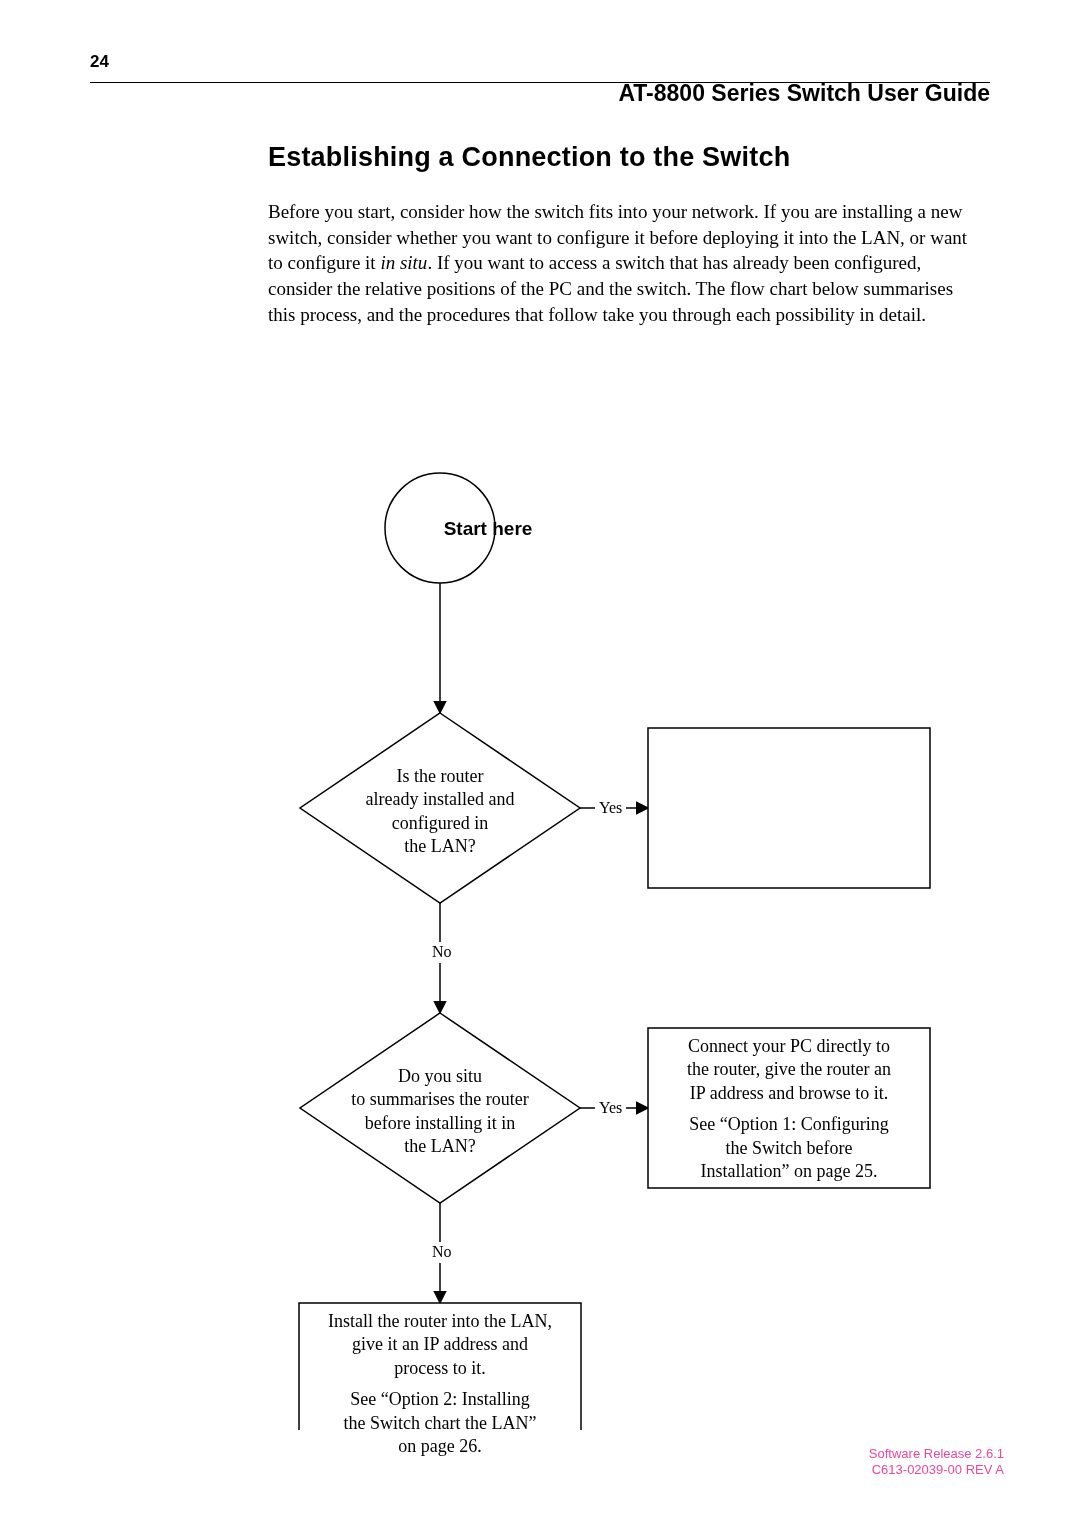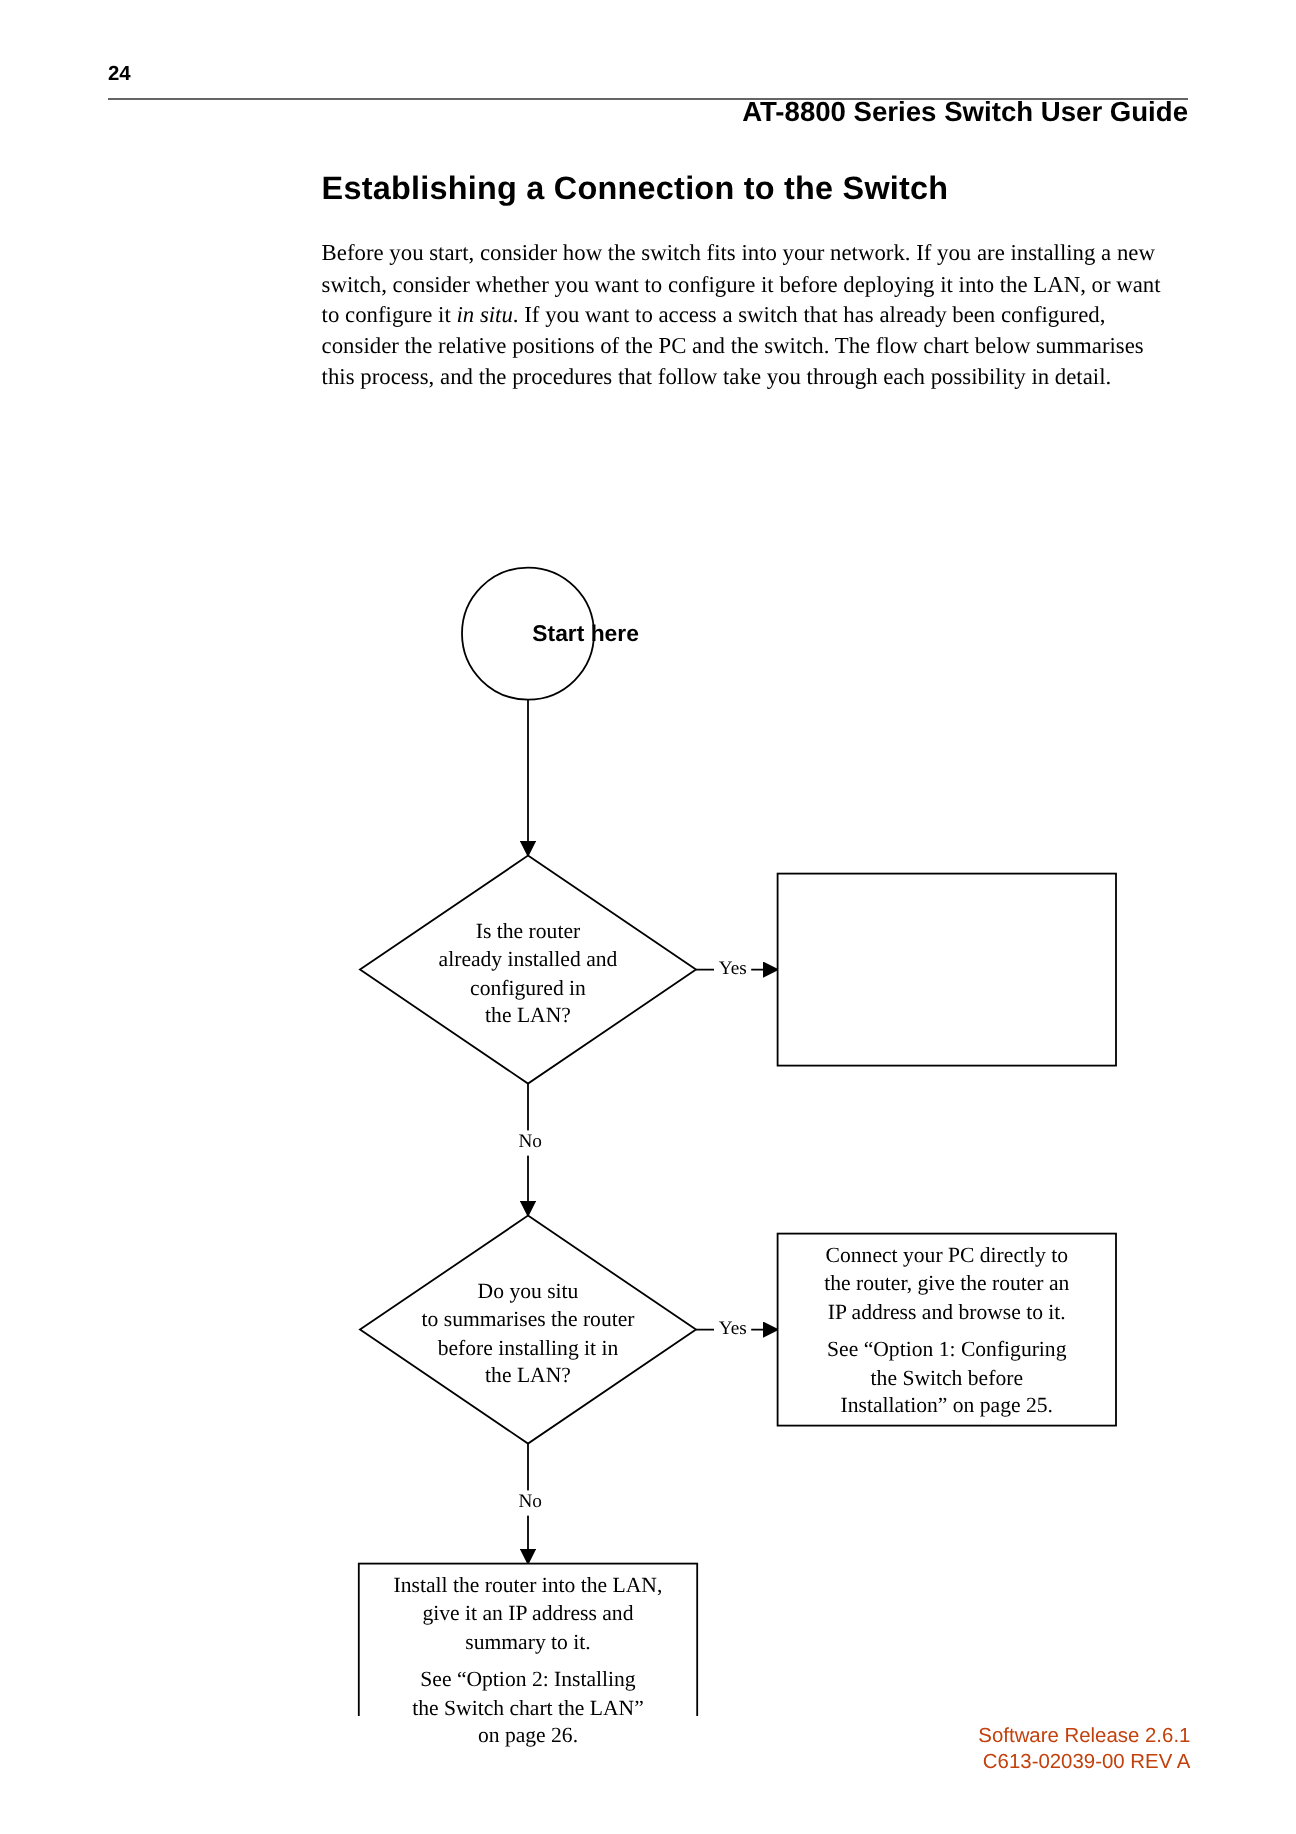--- a/index.html
+++ b/index.html
@@ -93,27 +93,27 @@
   }
   .edge-label { font-size: 16px; background: #fff; padding: 0 4px; }
   .box-ref {
     display: block;
     margin-top: 8px;
     padding-top: 0;
   }
   .box-text span, .dia-text span { display: block; }
   .footer {
     position: absolute;
-    right: 88px;
+    right: 76px;
     bottom: 50px;
     text-align: right;
     font-family: "Segoe UI", "Helvetica Neue", Arial, sans-serif;
-    font-size: 17px;
+    font-size: 13px;
     line-height: 1.25;
-    color: #c2410c;
+    color: #ec4899;
   }
 </style>
 </head>
 <body>
 
 <div class="page">
 
   <div class="header">
     <div class="page-number">24</div>
     <div class="doc-title">AT-8800 Series Switch User Guide</div>
@@ -187,21 +187,21 @@
       <span>the router, give the router an</span>
       <span>IP address and browse to it.</span>
       <span class="box-ref">See “Option 1: Configuring</span>
       <span>the Switch before</span>
       <span>Installation” on page 25.</span>
     </div>
 
     <div class="box-text" style="left:29px; top:840px; width:262px;">
       <span>Install the router into the LAN,</span>
       <span>give it an IP address and</span>
-      <span>summary to it.</span>
+      <span>process to it.</span>
       <span class="box-ref">See “Option 2: Installing</span>
       <span>the Switch chart the LAN”</span>
       <span>on page 26.</span>
     </div>
   </div>
 
   <div class="footer">
     <div>Software Release 2.6.1</div>
     <div>C613-02039-00 REV A</div>
   </div>

